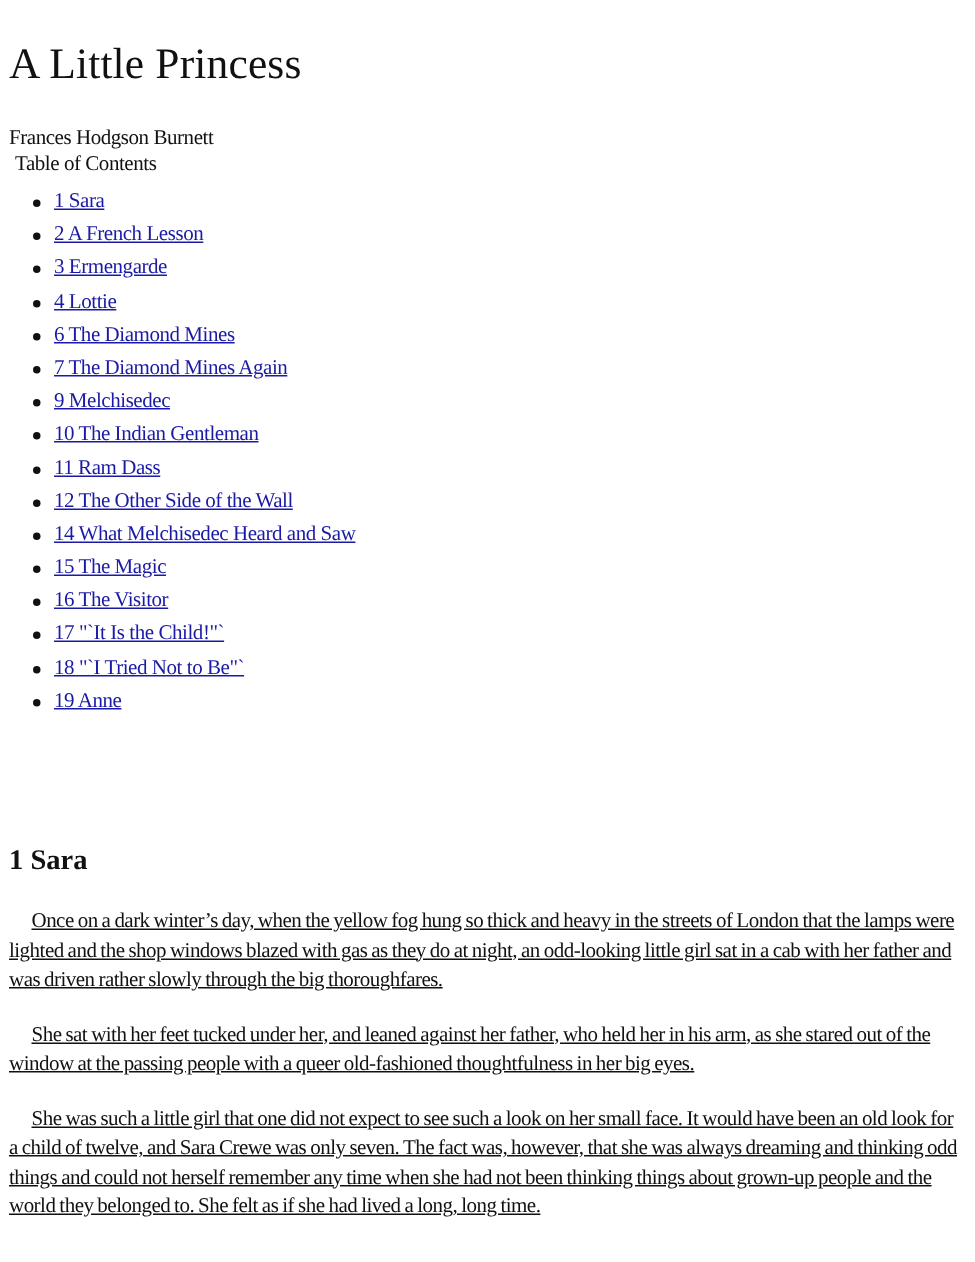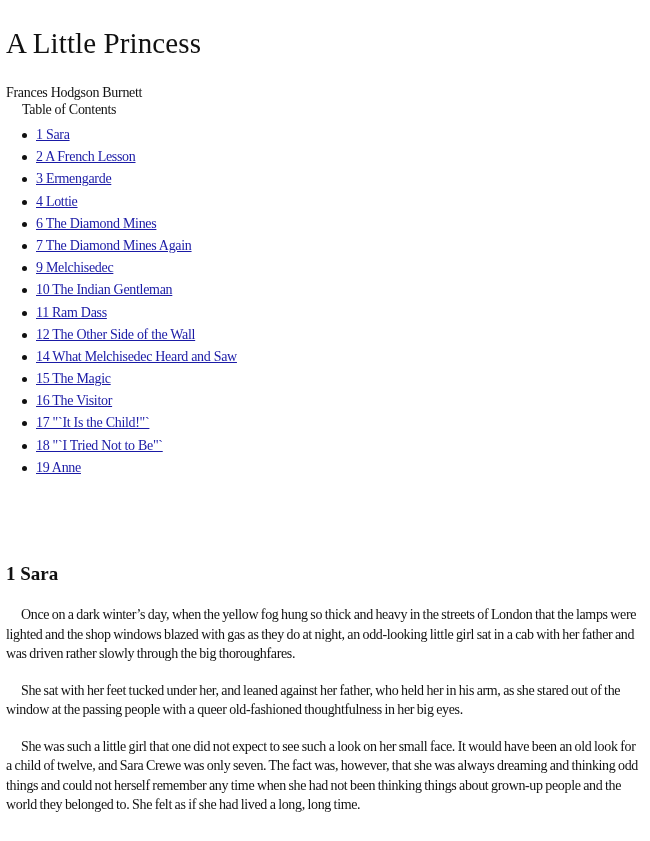--- a/index.html
+++ b/index.html
@@ -34,21 +34,21 @@
     .author {
       position: absolute;
       left: 0;
       top: 84px;
       font-size: 14px;
       line-height: 17px;
       letter-spacing: -0.3px;
     }
     .toc-label {
       position: absolute;
-      left: 16px;
+      left: 4px;
       top: 101px;
       font-size: 14px;
       line-height: 17px;
       letter-spacing: -0.3px;
     }
     ul.toc {
       position: absolute;
       left: 0;
       top: 126px;
       margin: 0;
@@ -91,20 +91,21 @@
       top: 605px;
       width: 636px;
     }
     .chapter-body p {
       margin: 0 0 17px 0;
       font-size: 14px;
       line-height: 19.5px;
       text-indent: 15px;
       letter-spacing: -0.35px;
       word-spacing: -0.5px;
+      text-decoration: underline;
     }
   </style>
 </head>
 <body>
 
 <div class="page">
 
   <h1 class="book-title">A Little Princess</h1>
 
   <div class="author">Frances Hodgson Burnett</div>

